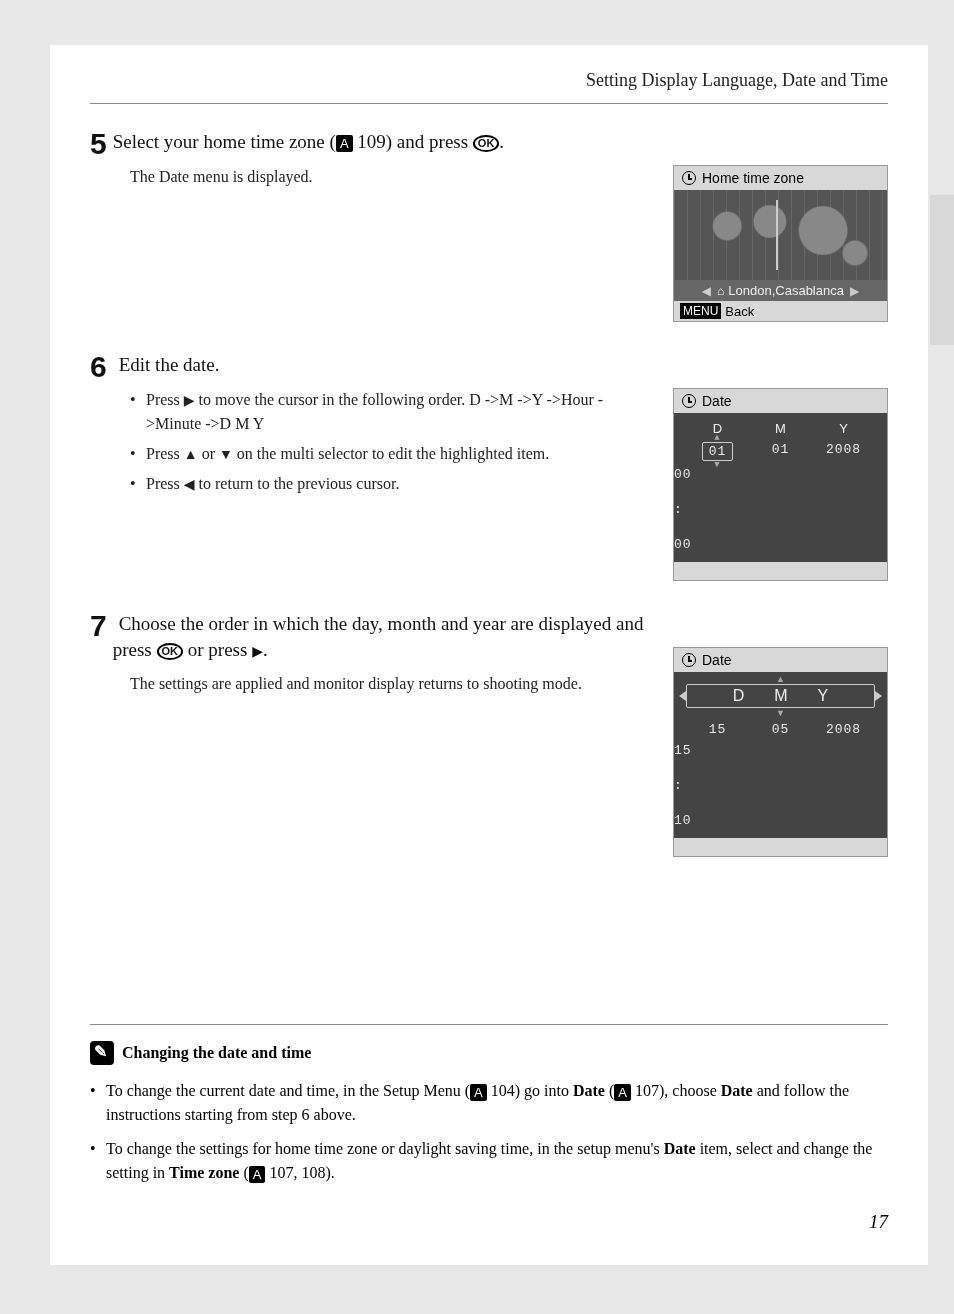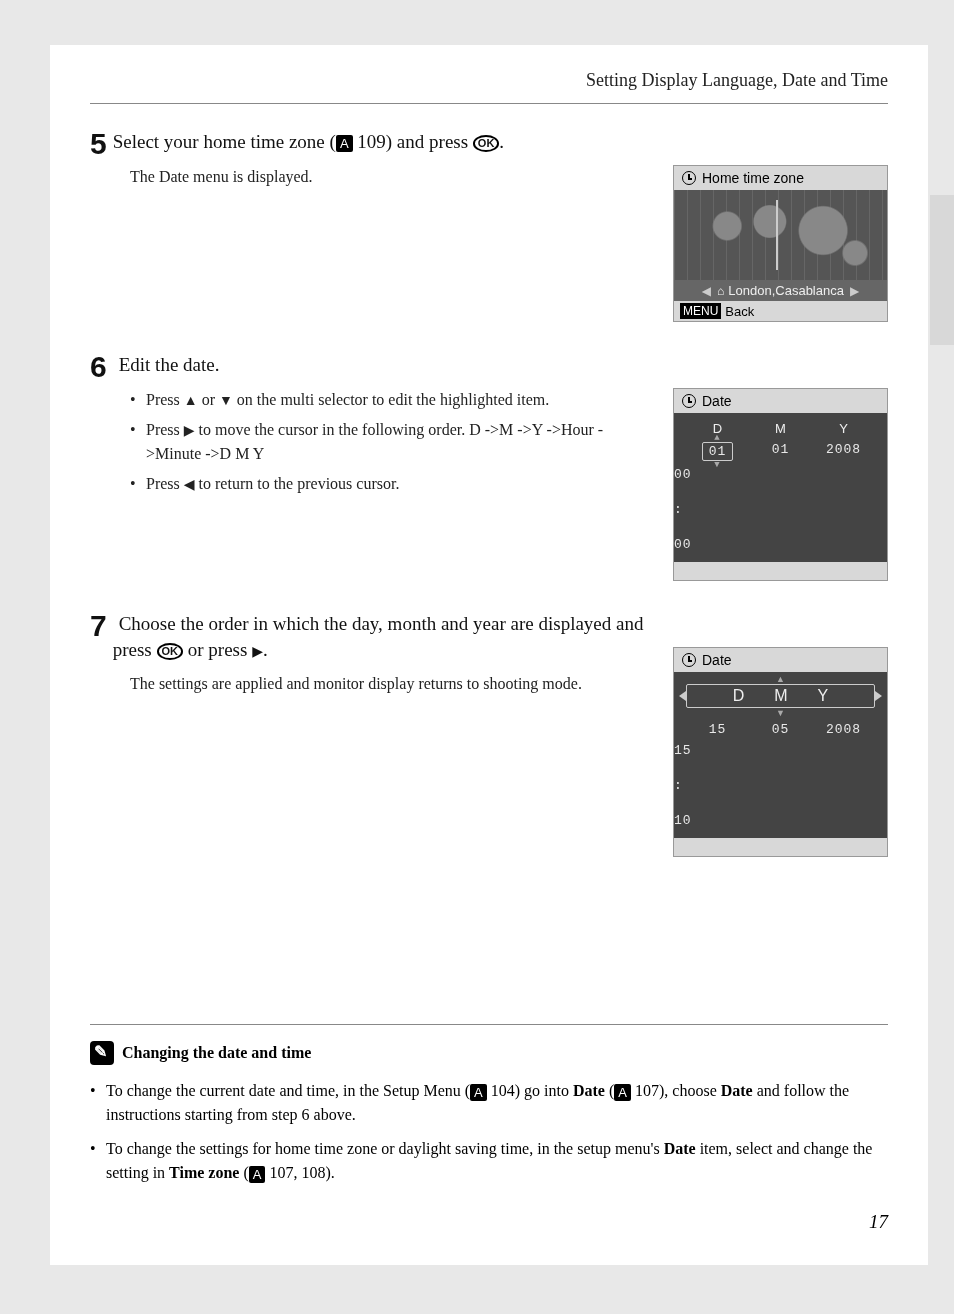--- a/index.html
+++ b/index.html
@@ -329,24 +329,24 @@
 
   <div class="step">
     <div class="step-left">
       <div class="step-title">
         <span class="step-num">6</span>
         <span style="margin-left:6px;">Edit the date.</span>
       </div>
       <div class="step-body">
         <ul>
           <li>
-            <span>Press </span><span class="tri">▲</span><span> or </span><span class="tri">▼</span><span> on the multi selector to edit the highlighted item.</span>
+            <span>Press </span><span class="tri">▶</span><span> to move the cursor in the following order. D -&gt;M -&gt;Y -&gt;Hour -&gt;Minute -&gt;D M Y</span>
           </li>
           <li>
-            <span>Press </span><span class="tri">▶</span><span> to move the cursor in the following order. D -&gt;M -&gt;Y -&gt;Hour -&gt;Minute -&gt;D M Y</span>
+            <span>Press </span><span class="tri">▲</span><span> or </span><span class="tri">▼</span><span> on the multi selector to edit the highlighted item.</span>
           </li>
           <li>
             <span>Press </span><span class="tri">◀</span><span> to return to the previous cursor.</span>
           </li>
         </ul>
       </div>
     </div>
     <div class="lcd">
       <div class="lcd-title">
         <span class="clock-icon"></span>

